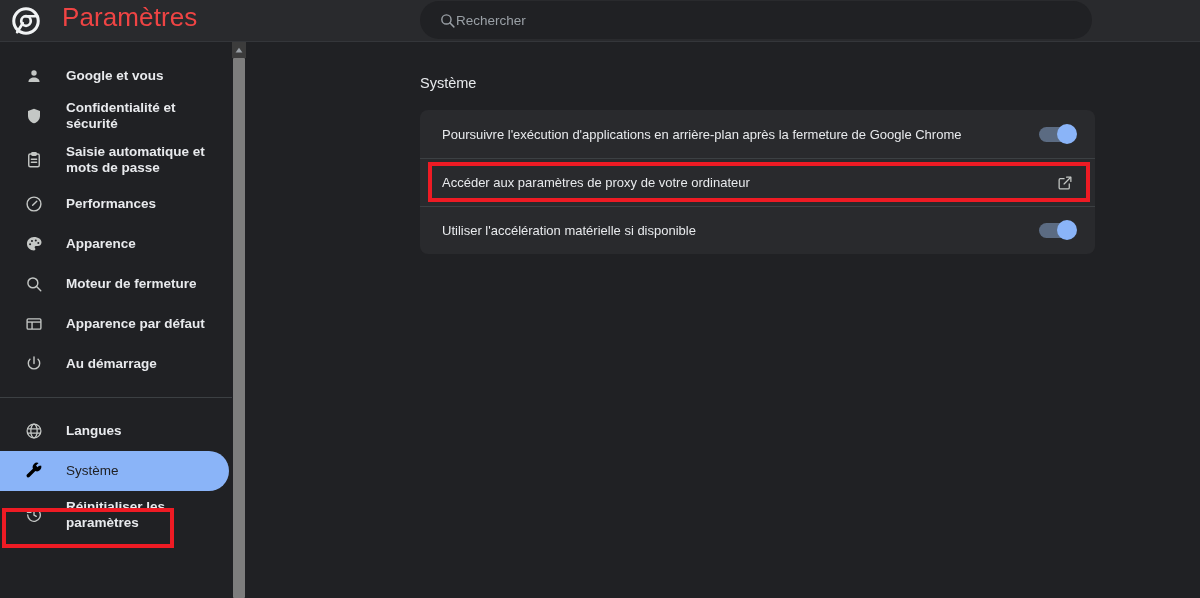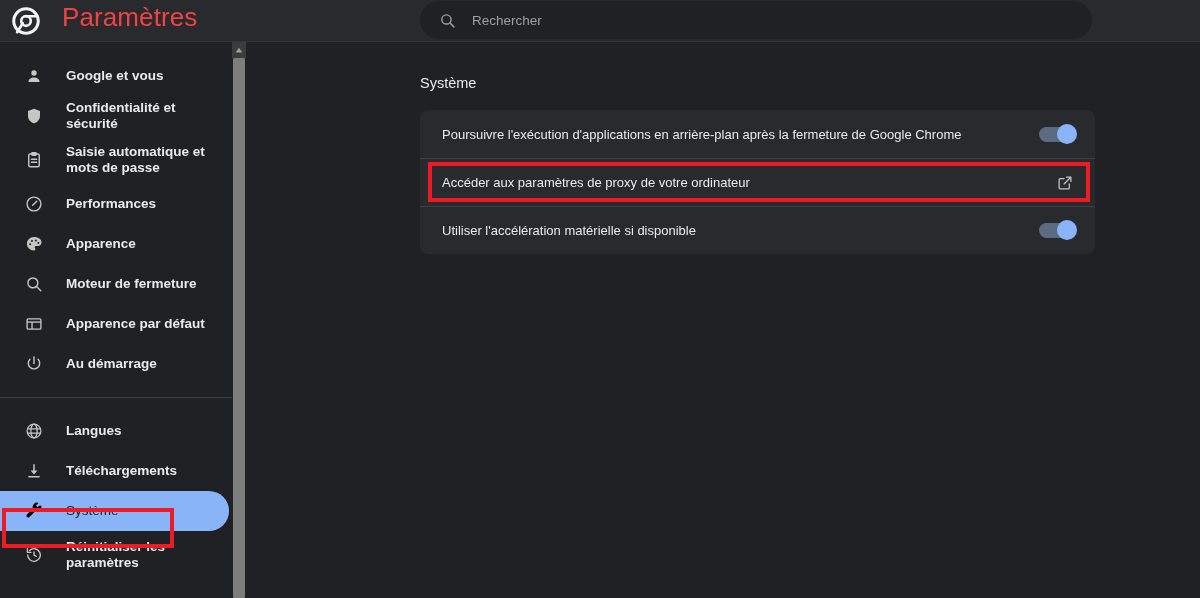--- a/index.html
+++ b/index.html
@@ -52,21 +52,20 @@
     display: flex;
     align-items: center;
   }
   .search-icon {
     margin-left: 18px;
     width: 18px; height: 18px;
     display: flex; align-items: center; justify-content: center;
   }
   .search-input {
     flex: 1;
-    margin-left: 16px;
     margin-right: 16px;
     background: transparent;
     border: none;
     outline: none;
     color: #e8eaed;
     font-size: 13.5px;
     font-family: "Liberation Sans", sans-serif;
   }
   .search-input::placeholder { color: #9aa0a6; opacity: 1; }
 
@@ -337,29 +336,20 @@
         <span class="nav-icon">
           <svg width="18" height="18" viewBox="0 0 24 24" fill="none" stroke="currentColor" stroke-width="1.7">
             <circle cx="12" cy="12" r="9.2"></circle>
             <ellipse cx="12" cy="12" rx="4.2" ry="9.2"></ellipse>
             <path d="M3 9.2h18M3 14.8h18"></path>
           </svg>
         </span>
         <span class="nav-label">Langues</span>
       </div>
 
-      <div class="nav-item">
-        <span class="nav-icon">
-          <svg width="18" height="18" viewBox="0 0 24 24" fill="currentColor">
-            <path d="M11 3h2v8.2h3.6L12 16.6 7.4 11.2H11z"></path>
-            <rect x="4.2" y="18.6" width="15.6" height="2.1" rx="1"></rect>
-          </svg>
-        </span>
-        <span class="nav-label">Téléchargements</span>
-      </div>
 
 
       <div class="nav-item selected">
         <span class="nav-icon">
           <svg width="19" height="19" viewBox="0 0 24 24" fill="currentColor">
             <path d="M20.3 4.3a5.6 5.6 0 0 1-7.2 7.2L5.6 19a2.2 2.2 0 0 1-3.1-3.1l7.5-7.5a5.6 5.6 0 0 1 7.2-7.2l-3.3 3.3 2 2 2-2 .4 .4z"></path>
           </svg>
         </span>
         <span class="nav-label">Système</span>
       </div>

